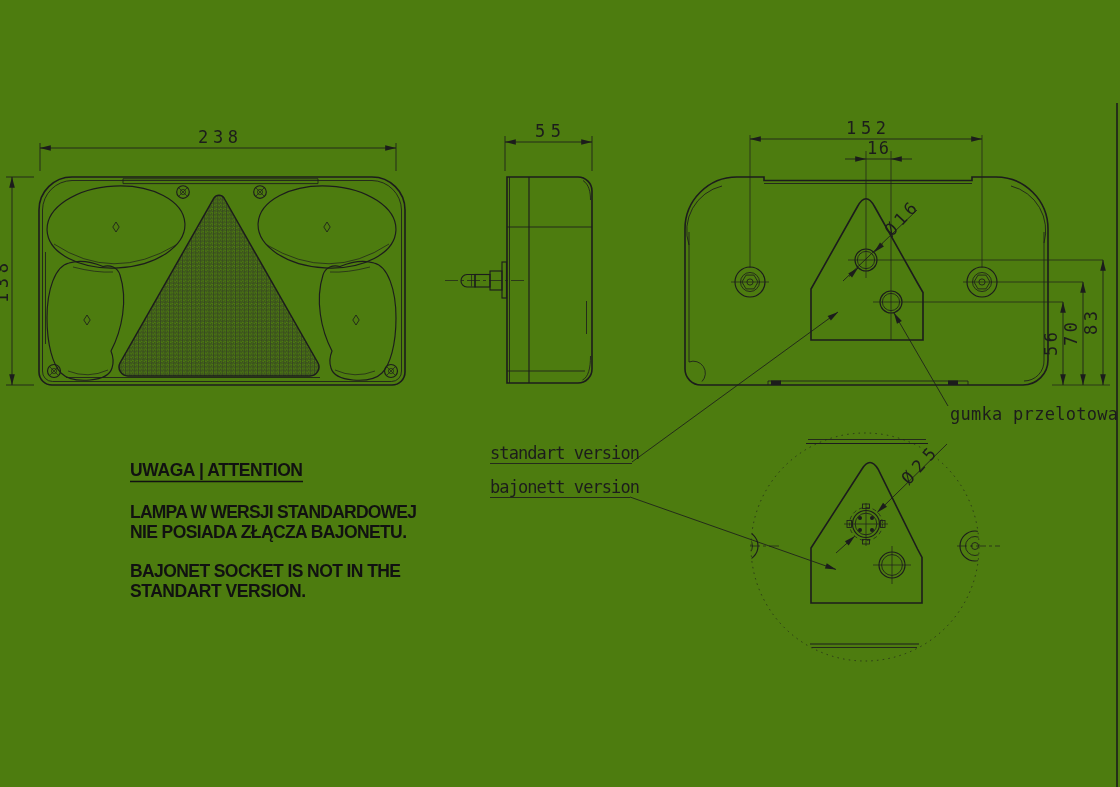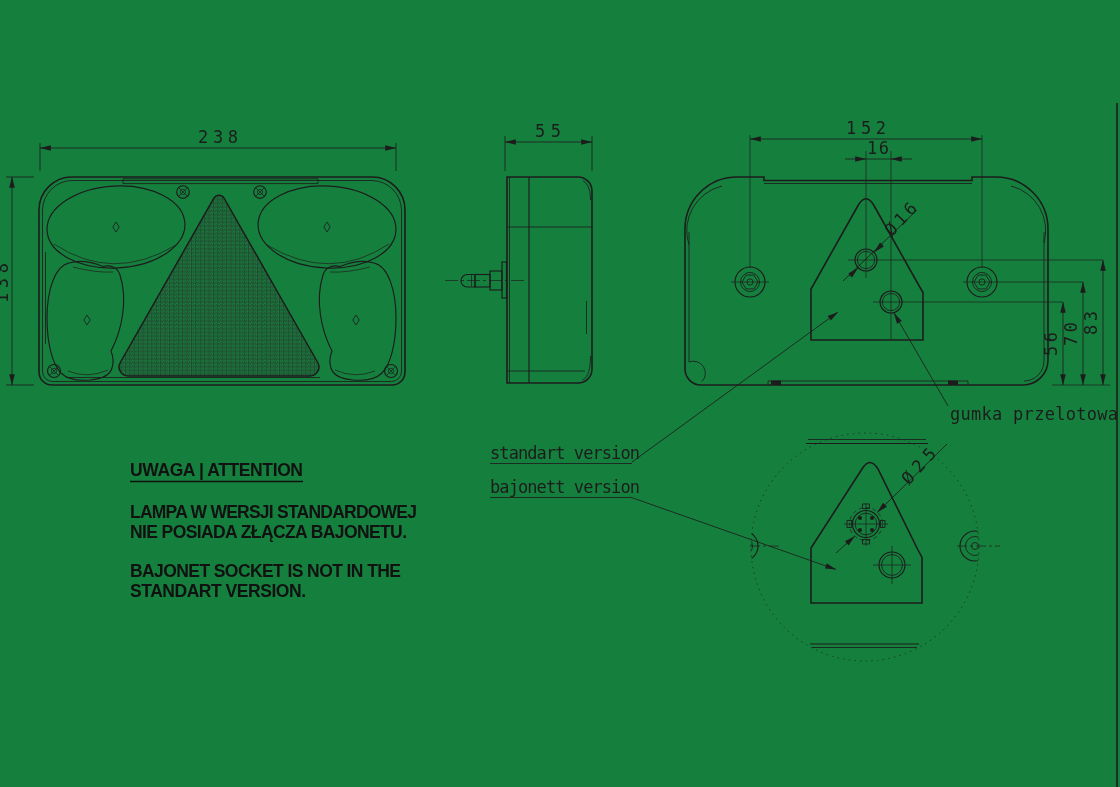--- a/index.html
+++ b/index.html
@@ -1,16 +1,16 @@
 <!DOCTYPE html>
 <html><head>
 <meta charset="utf-8">
 <style>
   html,body{margin:0;padding:0;background:#ffffff;}
-  .stage{position:relative;width:1120px;height:787px;background:#15803d;overflow:hidden;}
+  .stage{position:relative;width:1120px;height:787px;background:#4d7c0f;overflow:hidden;}
   svg{display:block;}
   .ln{stroke:#1c1c1c;fill:none;stroke-linecap:butt;}
   .s16{stroke-width:1.6;}
   .s12{stroke-width:1.15;}
   .s09{stroke-width:0.85;}
   .s07{stroke-width:0.7;}
   .fill-dark{fill:#1c1c1c;stroke:none;}
   .cad-text{font-family:"DejaVu Sans Mono",monospace;fill:#1c1c1c;font-size:17px;}
   .note-text{font-family:"Liberation Sans",sans-serif;font-weight:bold;fill:#111111;font-size:17.5px;}
 </style>

